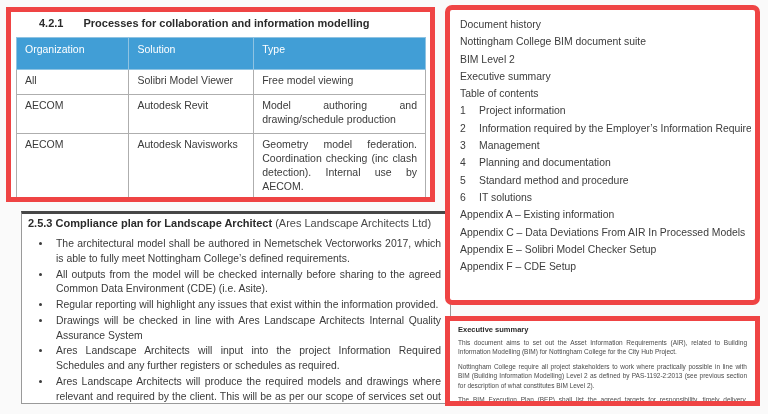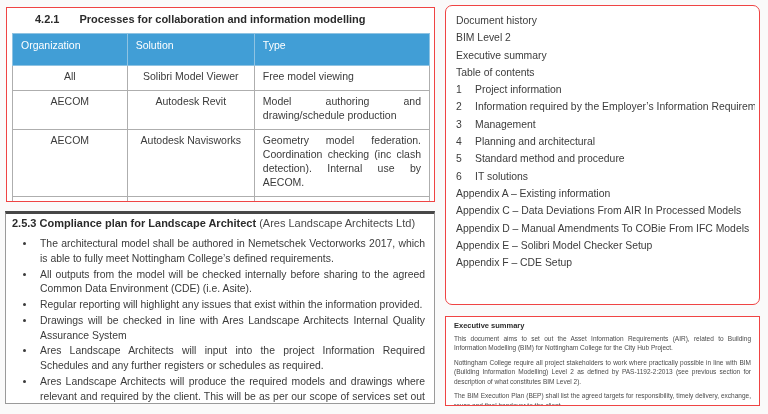--- a/index.html
+++ b/index.html
@@ -7,21 +7,21 @@
   body {
     position:relative;
     background:#fafafa;
     font-family:"Liberation Sans", sans-serif;
     color:#3a3a3a;
     overflow:hidden;
   }
   .panel {
     position:absolute;
     background:#ffffff;
-    border:1px solid #ef4444;
+    border:5px solid #ef4444;
     overflow:hidden;
   }
 
   
   #box-421 { left:6px; top:7px; width:429px; height:195px; }
   .h421 { margin:5px 0 0 28px; font-size:11px; font-weight:bold; color:#2b2b2b; }
   .h421 .sec-num { display:inline-block; margin-right:20px; }
 
   table.proc-table {
     margin:8px 3px 0 5px;
@@ -37,29 +37,28 @@
     text-align:left;
     padding:5px 8px 14px;
     border:1px solid #8fc3e2;
   }
   .proc-table td {
     border:1px solid #aeaeae;
     vertical-align:top;
     padding:4px 8px 6px;
     color:#3b3b3b;
     line-height:1.33;
-    text-align:center;
   }
   .proc-table col.c-org { width:27.5%; }
   .proc-table col.c-sol { width:30.5%; }
   .proc-table col.c-type { width:42%; }
   .proc-table td.type-cell { text-align:justify;margin-left:32px; }
 
   
-  #box-253 { left:5px; top:211px; width:430px; height:193px; border:1px solid #9a9a9a; border-top:3px solid #474747; }
+  #box-253 { left:21px; top:211px; width:430px; height:193px; border:1px solid #9a9a9a; border-top:3px solid #474747; }
   .h253 { margin:3px 6px 0 6px; font-size:11px; color:#2b2b2b; }
   .h253 .bold-part { font-weight:bold; }
   .h253 .normal-part { font-weight:normal; color:#4a4a4a; }
   ul.compliance-list {
     margin:8px 9px 0 15px;
     padding-left:15px;
     font-size:10.4px;
     line-height:1.42;
     color:#3b3b3b;
     list-style-type:disc;
@@ -160,20 +159,23 @@
 
     </ul>
 </div>
 
 <div class="panel" id="box-toc">
 
     <div class="toc-item">
       <span>Document history</span>
     </div>
 
+    <div class="toc-item">
+      <span>Nottingham College BIM document suite</span>
+    </div>
 
     <div class="toc-item">
       <span>BIM Level 2</span>
     </div>
 
     <div class="toc-item">
       <span>Executive summary</span>
     </div>
 
     <div class="toc-item">
@@ -186,43 +188,40 @@
 
     <div class="toc-item">
       <span class="toc-num">2</span><span>Information required by the Employer’s Information Requirements (EIR)</span>
     </div>
 
     <div class="toc-item">
       <span class="toc-num">3</span><span>Management</span>
     </div>
 
     <div class="toc-item">
-      <span class="toc-num">4</span><span>Planning and architectural</span>
+      <span class="toc-num">4</span><span>Planning and documentation</span>
     </div>
 
     <div class="toc-item">
       <span class="toc-num">5</span><span>Standard method and procedure</span>
     </div>
 
     <div class="toc-item">
       <span class="toc-num">6</span><span>IT solutions</span>
     </div>
 
     <div class="toc-item">
       <span>Appendix A – Existing information</span>
     </div>
 
 
     <div class="toc-item">
       <span>Appendix C – Data Deviations From AIR In Processed Models</span>
     </div>
 
-    <div class="toc-item">
-      <span>Appendix D – Manual Amendments To COBie From IFC Models</span>
-    </div>
 
     <div class="toc-item">
       <span>Appendix E – Solibri Model Checker Setup</span>
     </div>
 
     <div class="toc-item">
       <span>Appendix F – CDE Setup</span>
     </div>
   </div>
 

